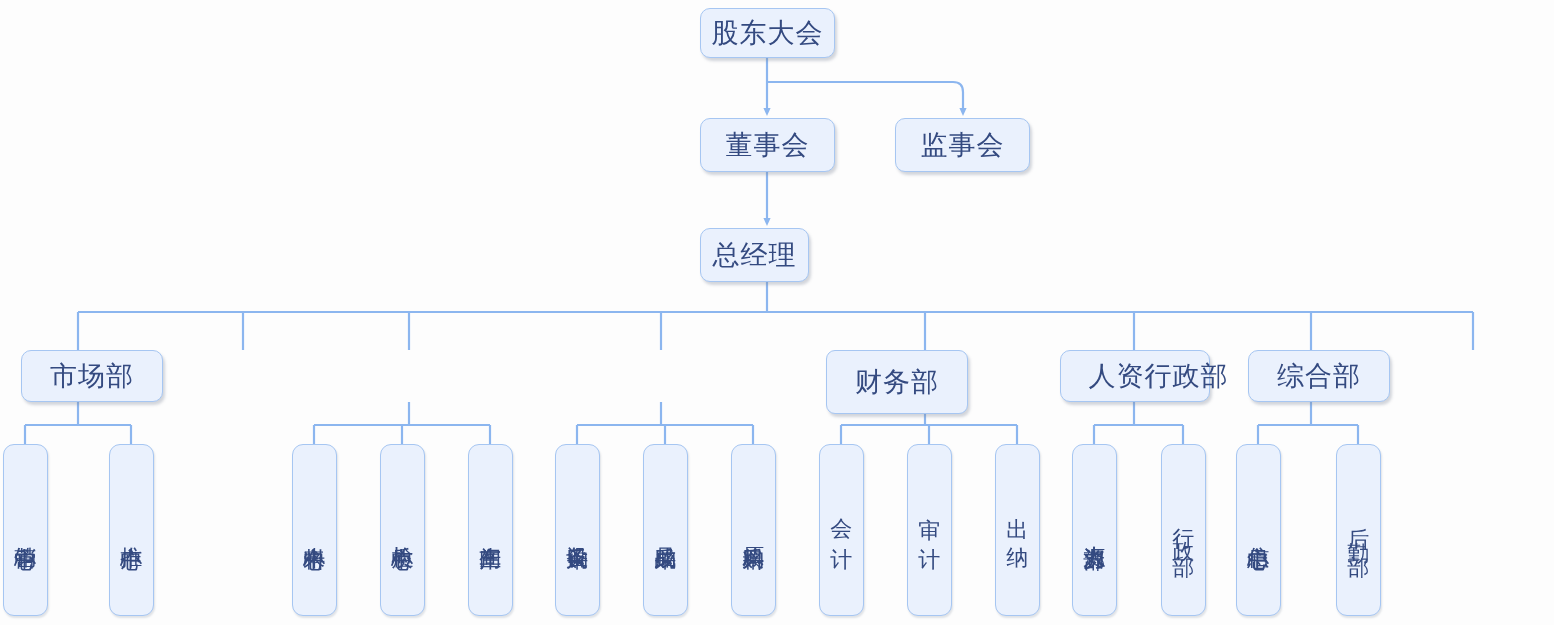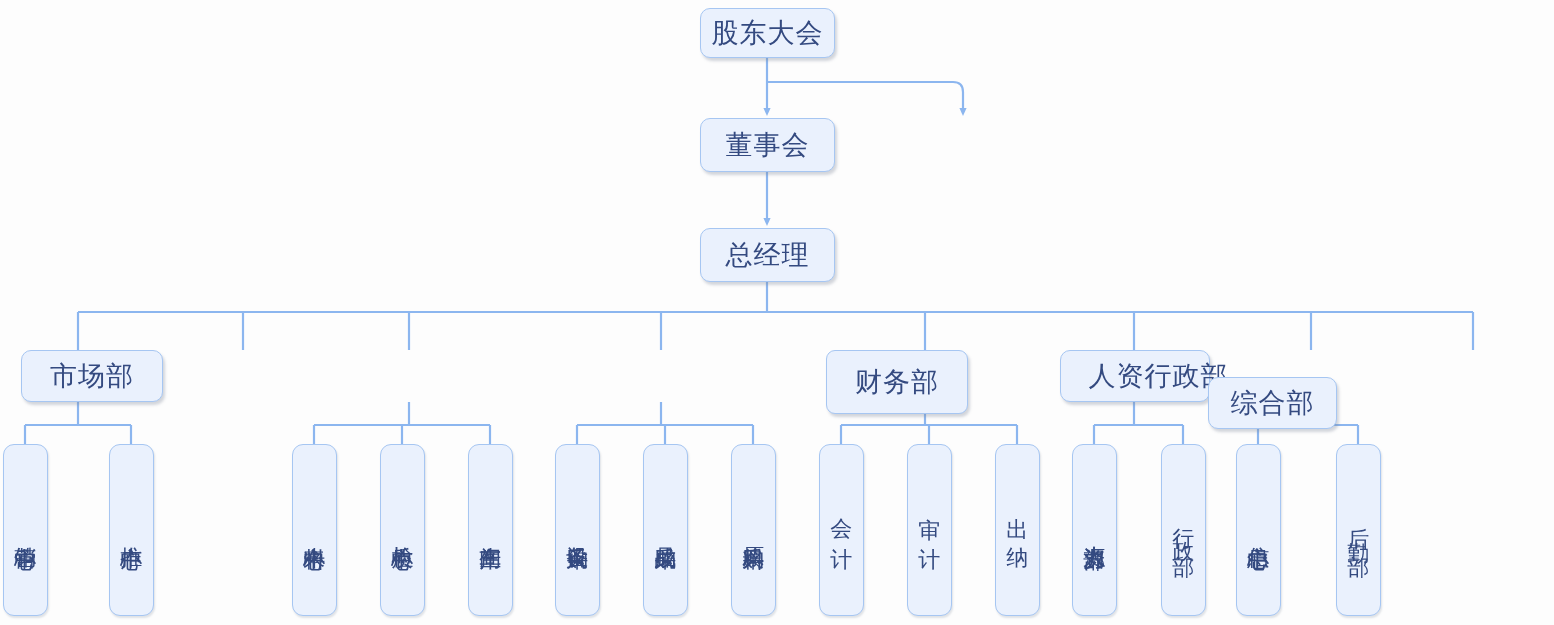--- a/index.html
+++ b/index.html
@@ -137,35 +137,38 @@
   </svg>
 
   <div class="node top" style="left:700px; top:8px; width:135px; height:50px;">
     <span>股东大会</span>
   </div>
 
   <div class="node top" style="left:700px; top:118px; width:135px; height:54px;">
     <span>董事会</span>
   </div>
 
-
-  <div class="node top" style="left:700px; top:228px; width:135px; height:54px;">
+  <div class="node top" style="left:895px; top:118px; width:135px; height:54px;">
+    <span>监事会</span>
+  </div>
+
+  <div class="node top" style="left:700px; top:228px; width:109px; height:54px;">
     <span>总经理</span>
   </div>
 
   <div class="node dept" style="left:8px; top:350px; width:142px; height:52px;margin-left:13px;">
     <span>市场部</span>
   </div>
   <div class="node dept" style="left:826px; top:350px; width:142px; height:64px;border-radius:9px;">
     <span>财务部</span>
   </div>
   <div class="node dept" style="left:1060px; top:350px; width:150px; height:52px;padding-left:47px;">
     <span>人资行政部</span>
   </div>
-  <div class="node dept" style="left:1208px; top:350px; width:129px; height:52px;margin-top:27px;">
+  <div class="node dept" style="left:1248px; top:350px; width:142px; height:52px;">
     <span>综合部</span>
   </div>
 
   <div class="node sub tight" style="left:3px; top:444px; width:45px; height:172px;">
     <span>营销中心</span>
   </div>
   <div class="node sub tight" style="left:109px; top:444px; width:45px; height:172px;">
     <span>推广中心</span>
   </div>
 

